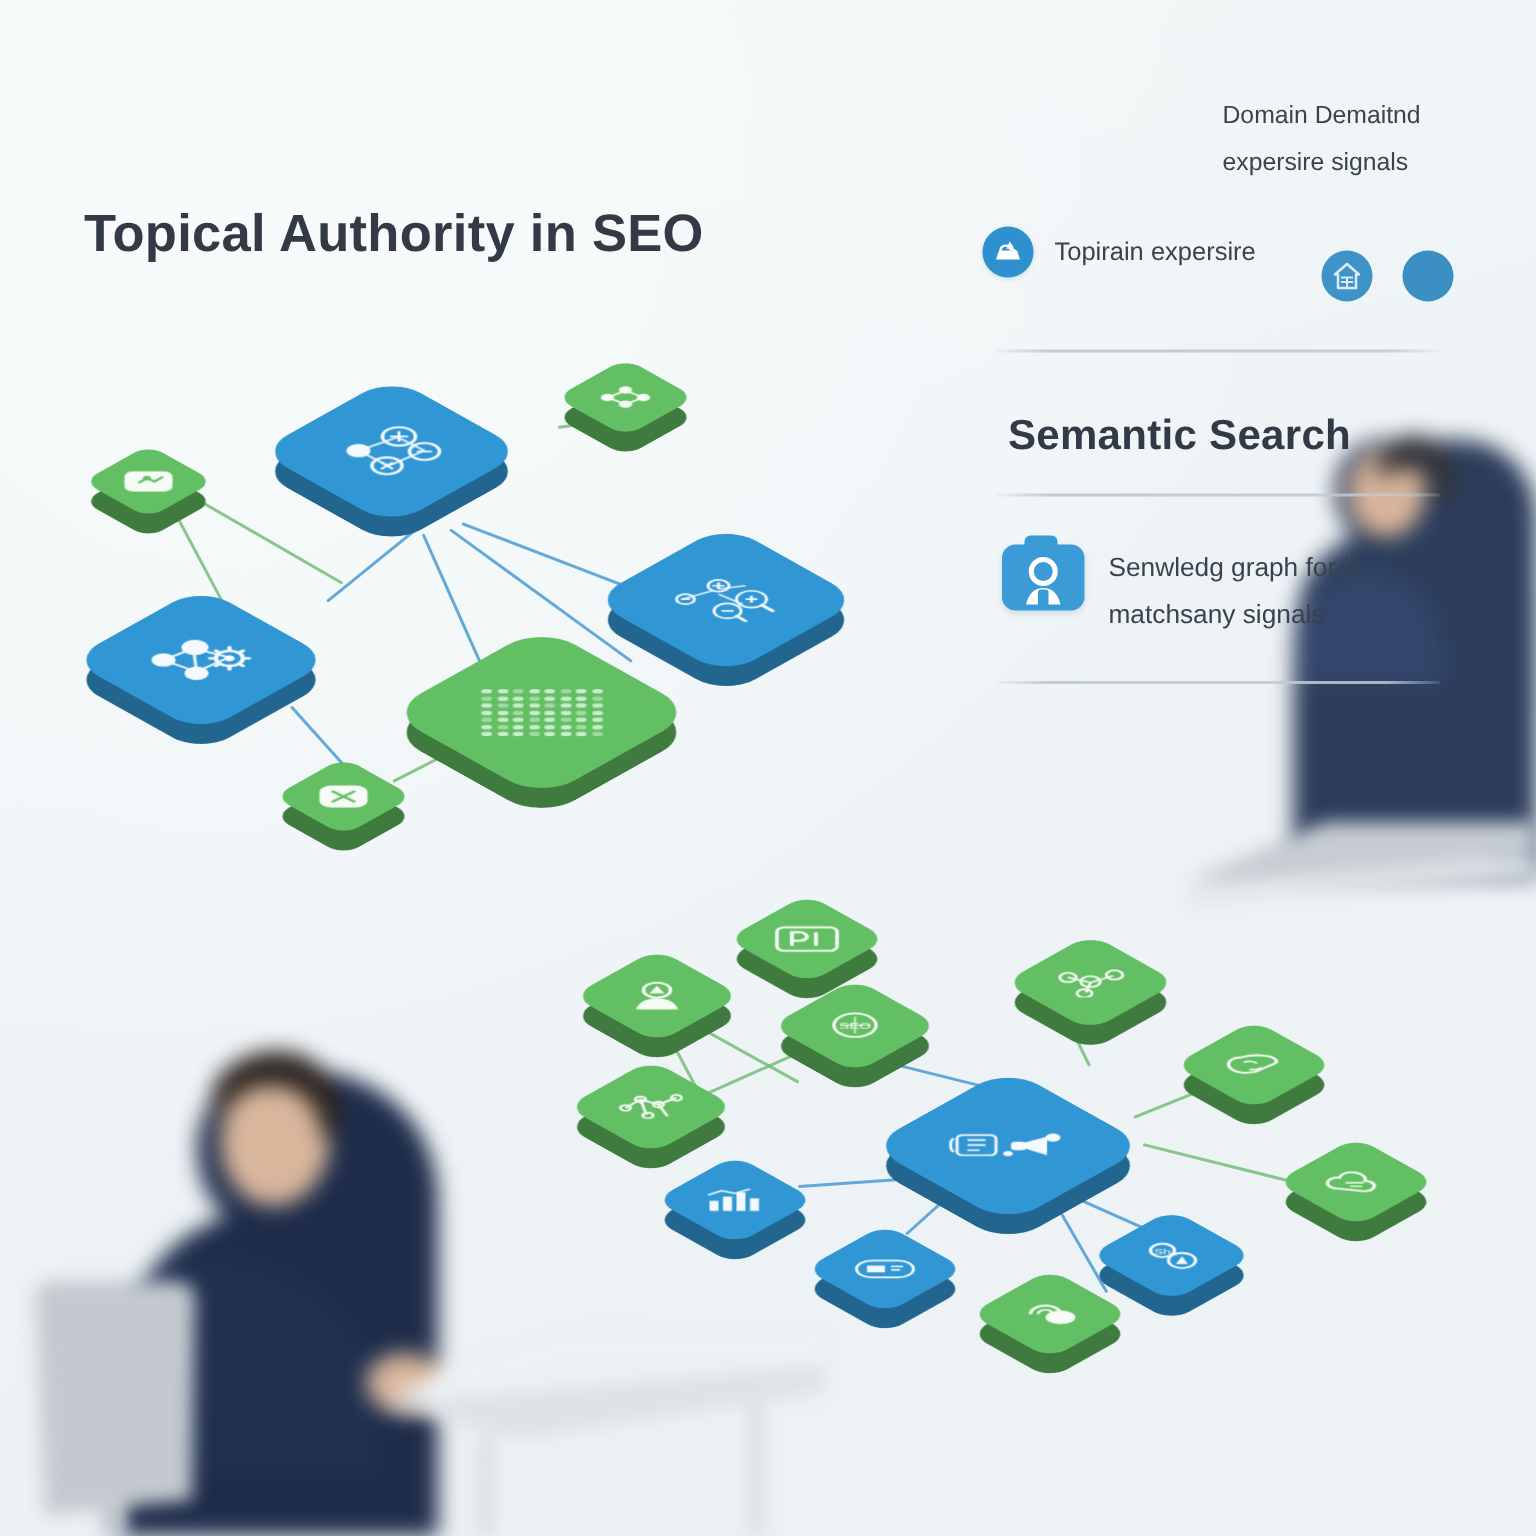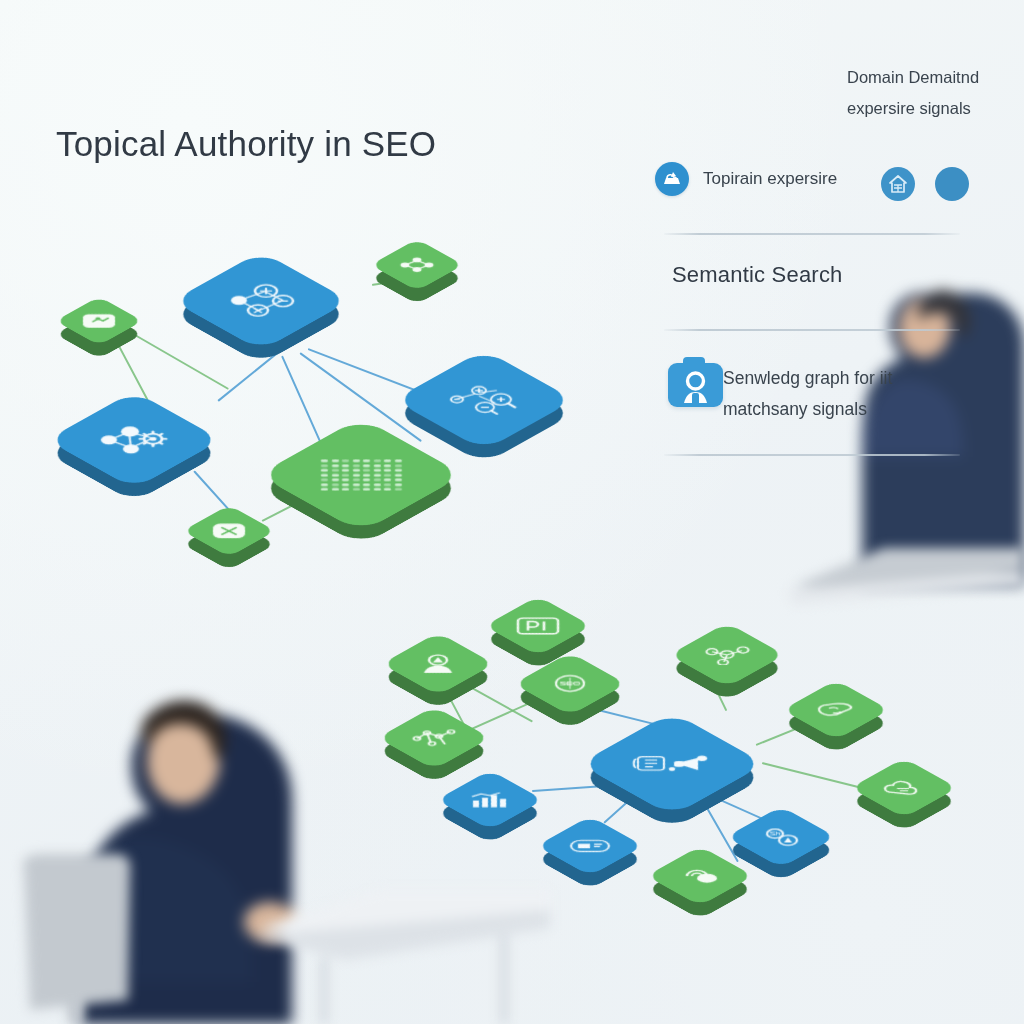--- a/index.html
+++ b/index.html
@@ -12,38 +12,38 @@
     position:relative;width:1024px;height:1024px;
     background:
       radial-gradient(circle at 18% 12%, #f7fbfb 0%, rgba(247,251,251,0) 55%),
       radial-gradient(circle at 85% 90%, #eef3f6 0%, rgba(238,243,246,0) 60%),
       linear-gradient(160deg,#f4f8f8 0%, #eef3f6 48%, #e9eff3 100%);
     overflow:hidden;
   }
 
   
   .h1{
-    position:absolute;font-weight:normal;color:#313a45;
-    letter-spacing:.2px;white-space:nowrap;
+    position:absolute;font-weight:bold;color:#313a45;
+    letter-spacing:.2px;white-space:nowrap;margin-top:12px;
   }
   #main-title{left:56px;top:124px;font-size:35px;}
-  #semantic-title{left:672px;top:262px;font-size:22px;}
+  #semantic-title{left:672px;top:262px;font-size:28px;}
 
   .divider{position:absolute;height:2px;
     background:linear-gradient(90deg,rgba(203,213,220,.15),rgba(190,202,211,.95) 12%,rgba(190,202,211,.85) 88%,rgba(203,213,220,.15));
     border-radius:2px;}
   #divider-1{left:664px;top:233px;width:296px;}
   #divider-2{left:664px;top:329px;width:296px;}
   #divider-3{left:664px;top:454px;width:296px;}
 
   
   .blurb{position:absolute;color:#36404a;font-size:17.5px;line-height:30px;}
-  #domain-blurb{left:815px;top:62px;font-size:16.5px;line-height:31px;color:#3a444e;margin-left:32px;}
-  #topical-row{position:absolute;left:655px;top:162px;display:flex;align-items:center;gap:14px;}
-  #knowledge-row{position:absolute;left:668px;top:363px;display:flex;align-items:flex-start;gap:0;}
+  #domain-blurb{left:815px;top:62px;font-size:16.5px;line-height:31px;color:#3a444e;}
+  #topical-row{position:absolute;left:655px;top:151px;display:flex;align-items:center;gap:14px;}
+  #knowledge-row{position:absolute;left:668px;top:363px;display:flex;align-items:flex-start;gap:16px;}
   #knowledge-text{font-size:17.5px;line-height:31px;color:#39434d;max-width:236px;}
   #topical-text{font-size:17px;color:#39434d;white-space:nowrap;}
 
   .circ{width:34px;height:34px;border-radius:50%;display:flex;align-items:center;justify-content:center;flex:none;}
   .circ.blue{background:#2e90cf;box-shadow:0 1px 3px rgba(40,90,130,.18);}
   .circ.blue2{background:#3e93c9;}
   .circ.blue3{background:#3c8fc4;}
   #right-circles{position:absolute;left:881px;top:167px;display:flex;gap:20px;}
 
   .camera-icon{

